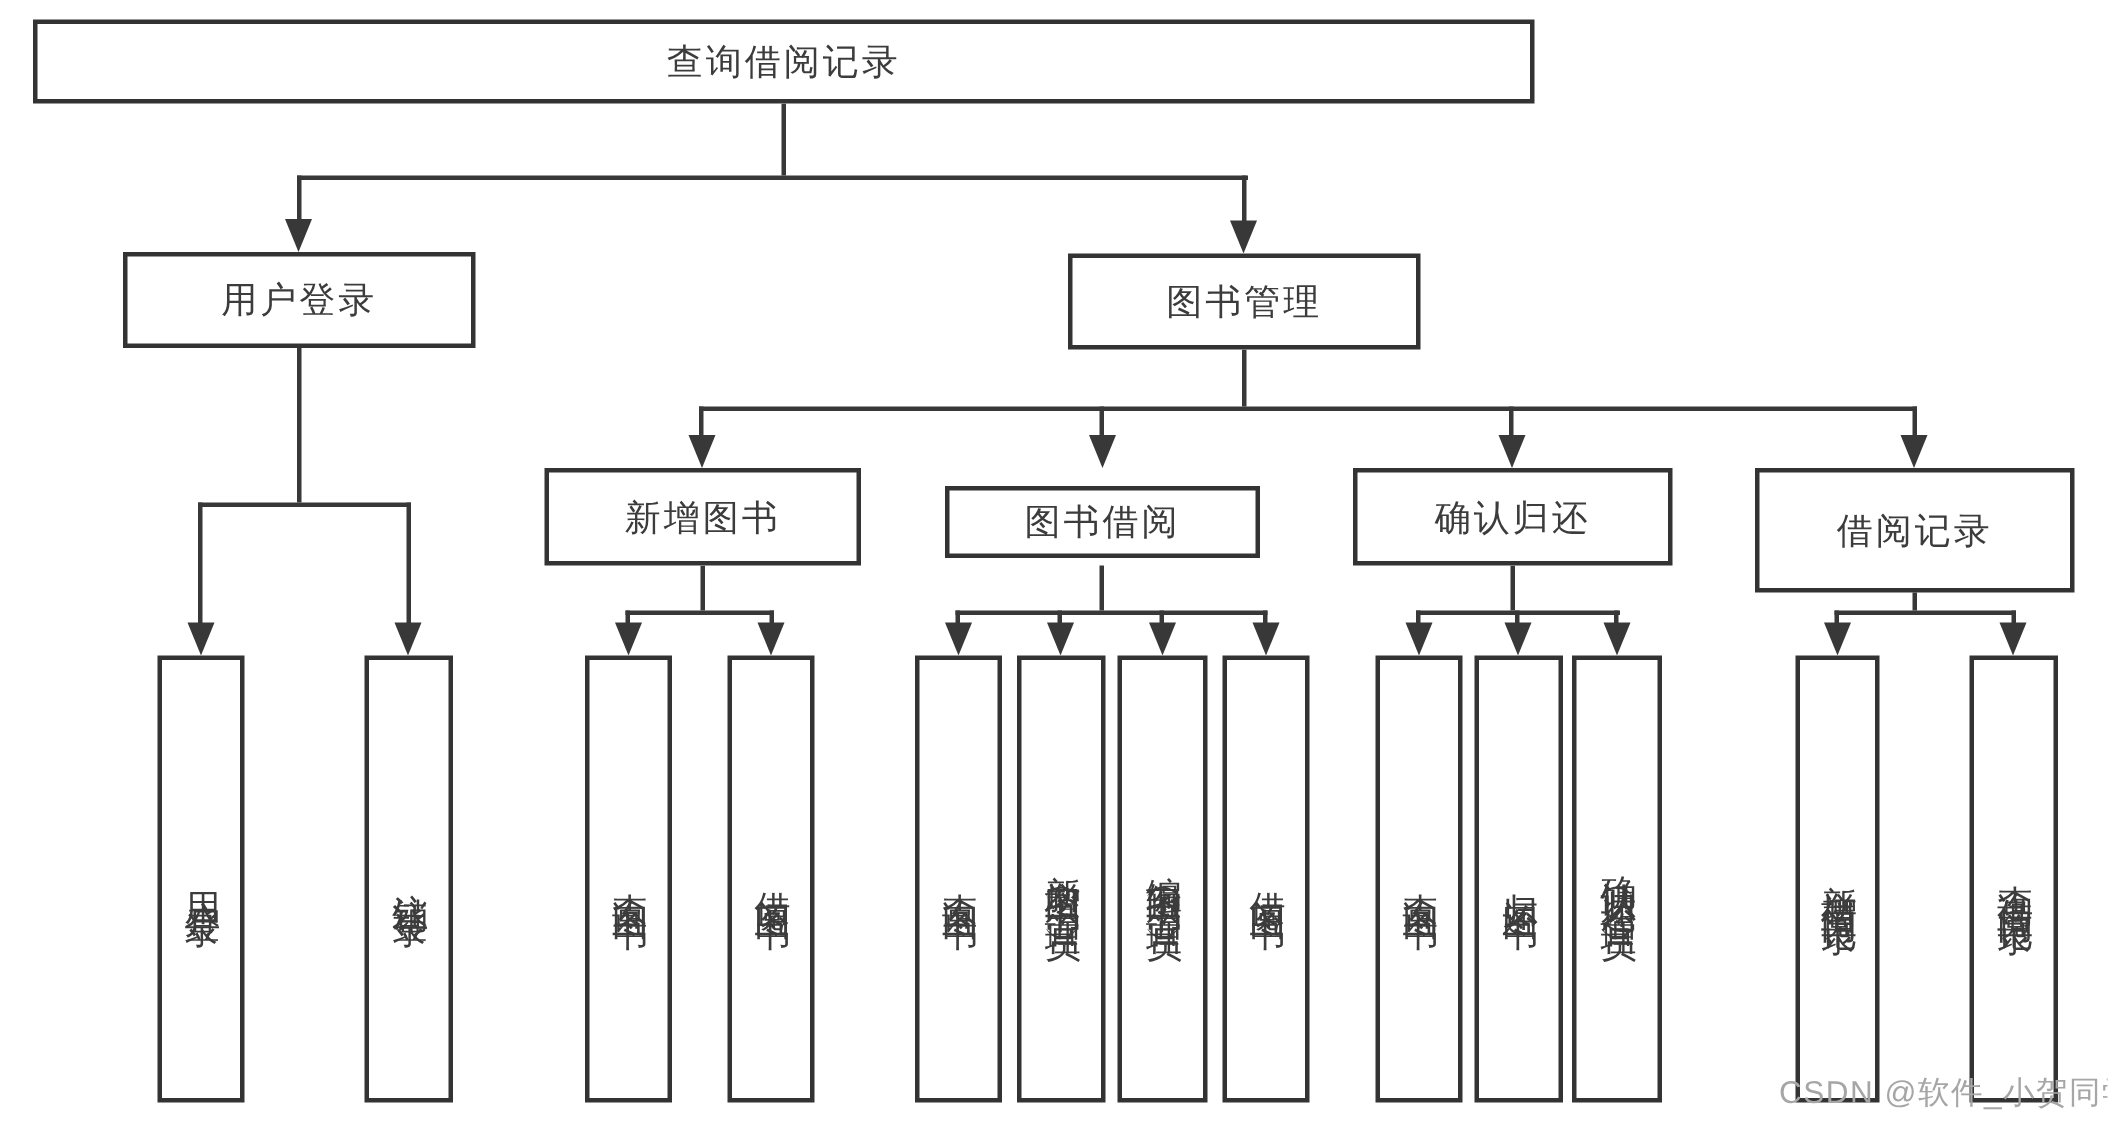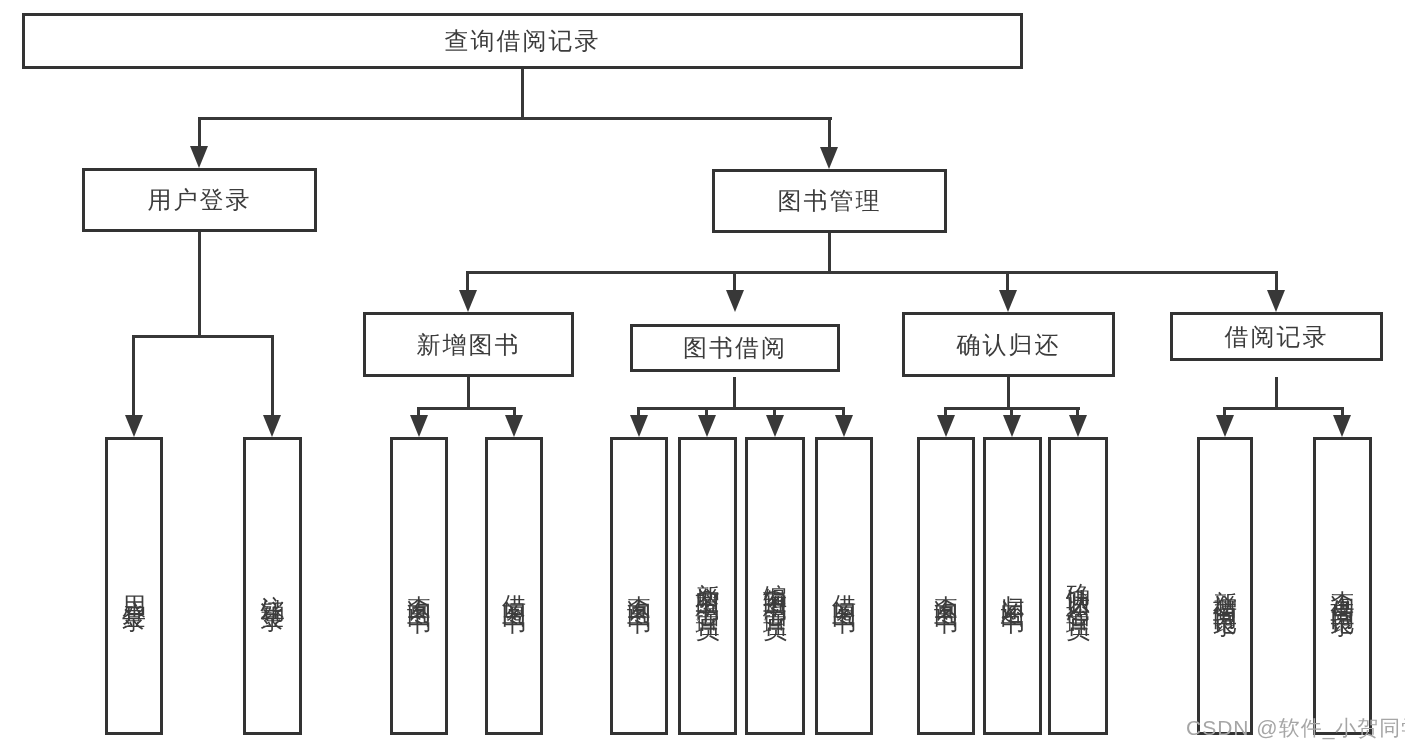--- a/index.html
+++ b/index.html
@@ -55,21 +55,21 @@
 </div>
 
 <div class="box" style="left:630px;top:324px;width:210px;height:48px;">
   <span>图书借阅</span>
 </div>
 
 <div class="box" style="left:902px;top:312px;width:213px;height:65px;">
   <span>确认归还</span>
 </div>
 
-<div class="box" style="left:1170px;top:312px;width:213px;height:49px;">
+<div class="box" style="left:1170px;top:312px;width:213px;height:83px;">
   <span>借阅记录</span>
 </div>
 
 <div class="box vbox" style="left:105px;top:437px;width:58px;height:298px;">
   <span>用户登录</span>
 </div>
 
 <div class="box vbox" style="left:243px;top:437px;width:59px;height:298px;">
   <span>注销登录</span>
 </div>

